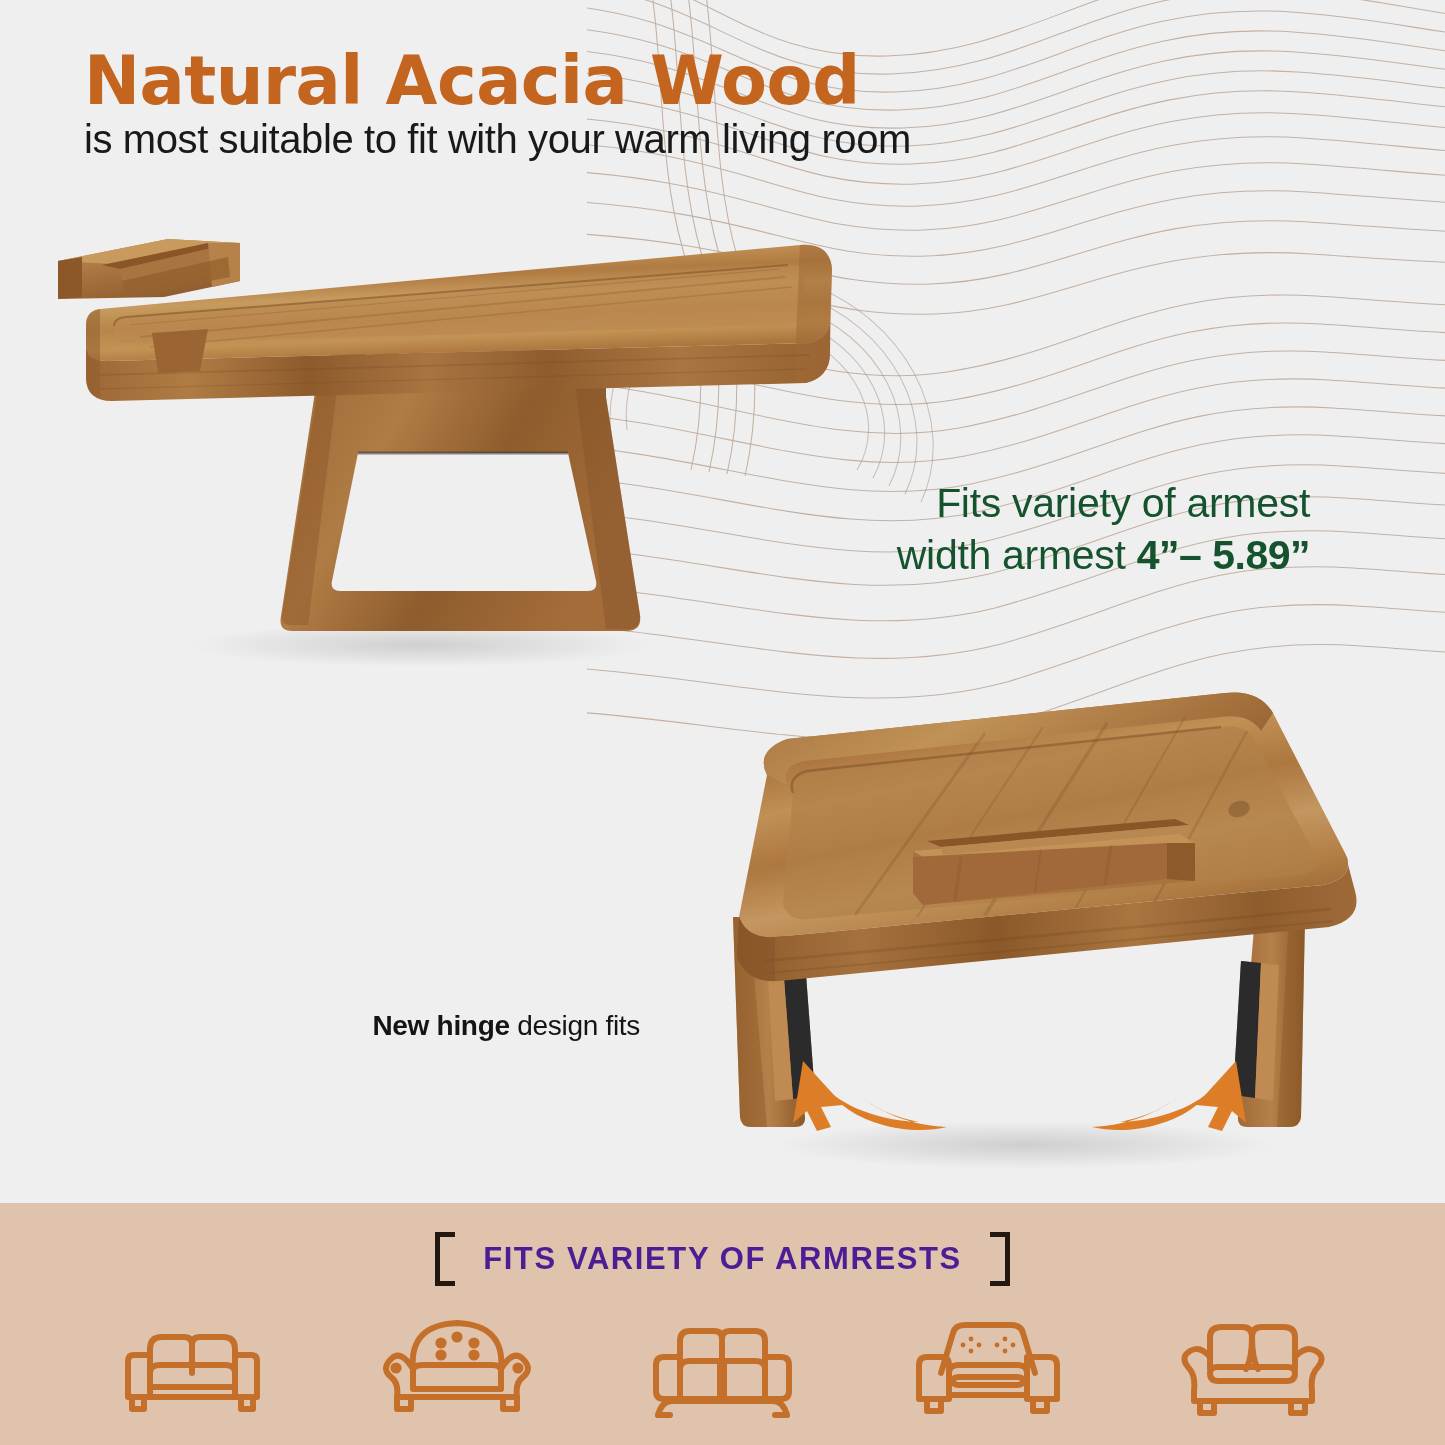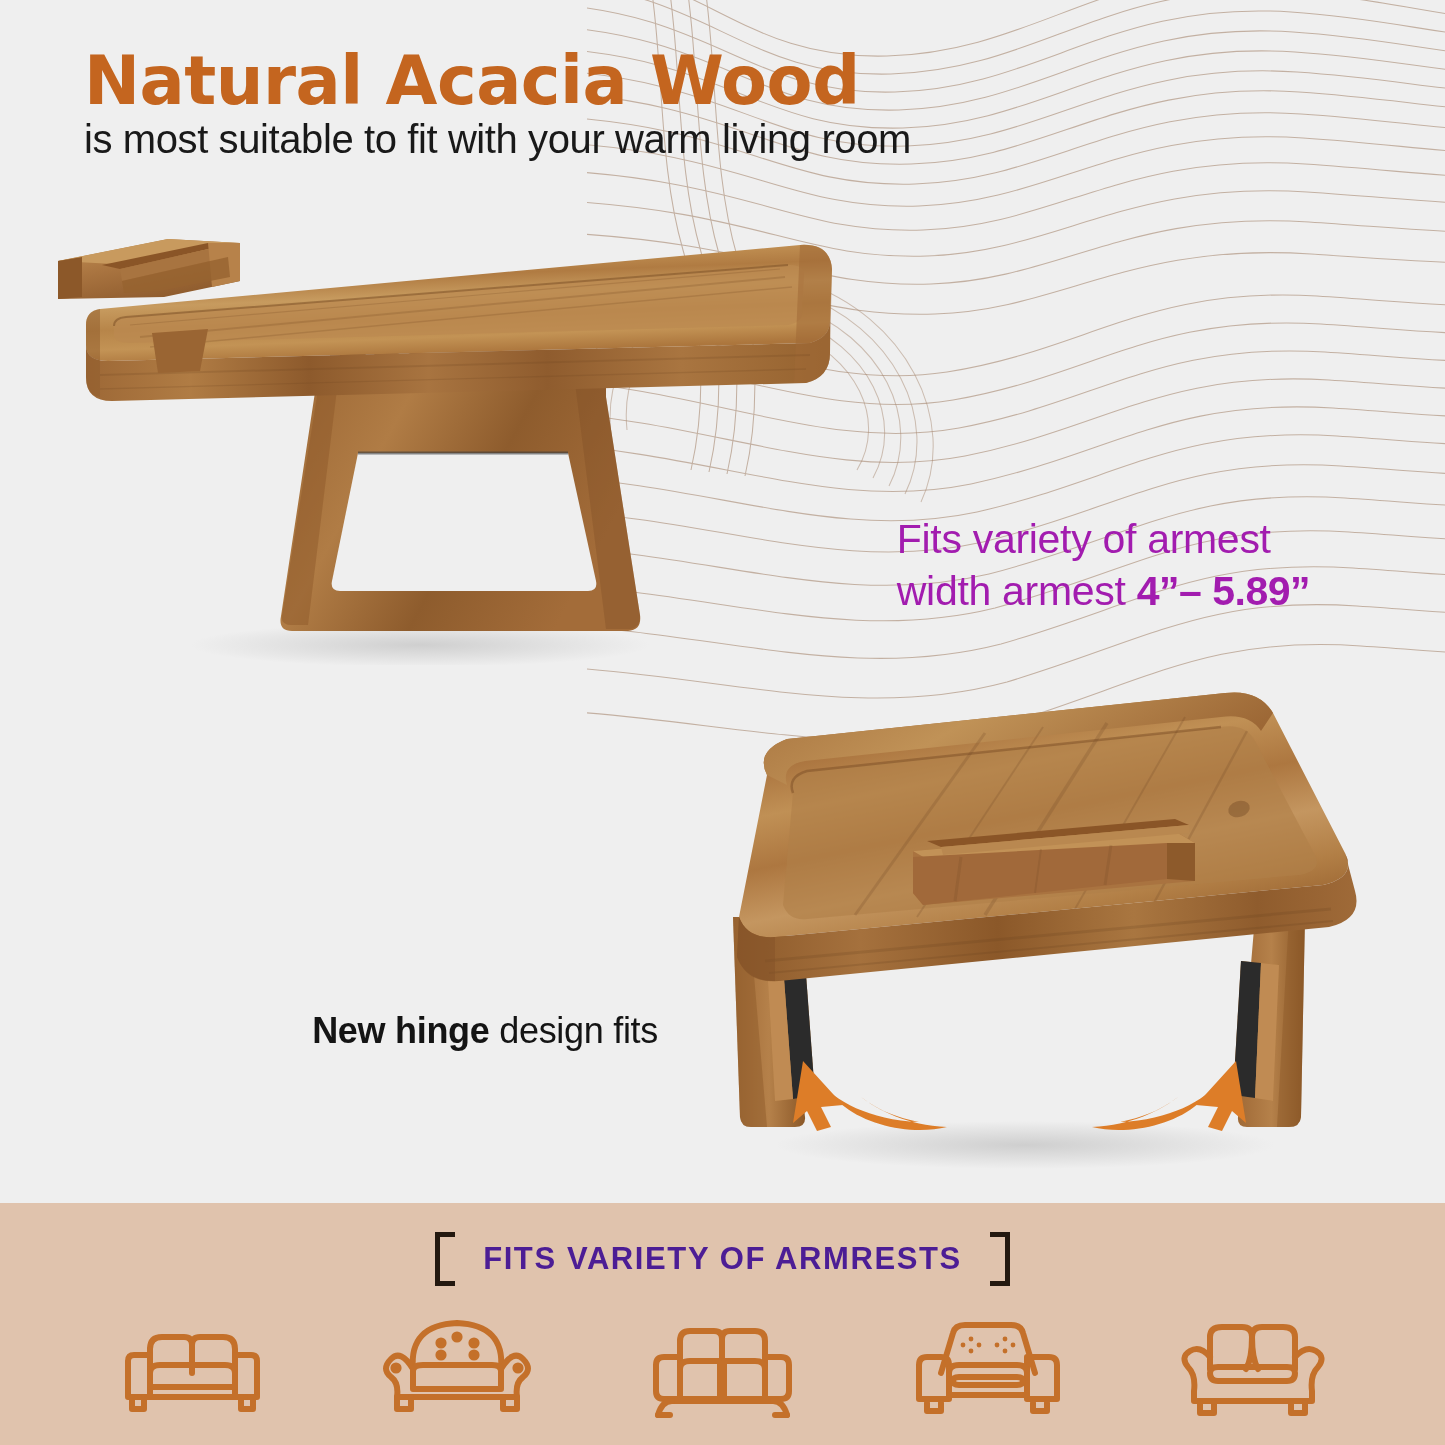--- a/index.html
+++ b/index.html
@@ -22,33 +22,33 @@
     font-family:"DejaVu Sans", sans-serif;
     white-space:nowrap;
   }
   .subtitle{
     font-size:40px;line-height:1.12;font-weight:400;color:#191919;
     letter-spacing:-0.4px;white-space:nowrap;
   }
 
   
   .callout-armrest{
-    position:absolute;left:1310px;top:514px;
-    transform:translateX(-100%);
-    text-align:left;
-    font-size:41px;line-height:1.26;color:#a21caf;font-weight:400;
-    letter-spacing:-0.3px;white-space:nowrap;
-  }
-  .callout-armrest b{font-weight:700;letter-spacing:-0.5px;}
-
-  .callout-hinge{
-    position:absolute;left:658px;top:1008px;
+    position:absolute;left:1310px;top:478px;
     transform:translateX(-100%);
     text-align:right;
-    font-size:36px;line-height:1.28;color:#141414;font-weight:400;
+    font-size:41px;line-height:1.26;color:#14532d;font-weight:400;
+    letter-spacing:-0.3px;white-space:nowrap;
+  }
+  .callout-armrest b{font-weight:700;letter-spacing:-0.5px;}
+
+  .callout-hinge{
+    position:absolute;left:640px;top:1008px;
+    transform:translateX(-100%);
+    text-align:right;
+    font-size:28px;line-height:1.28;color:#141414;font-weight:400;
     letter-spacing:-0.3px;white-space:nowrap;
   }
   .callout-hinge b{font-weight:700;}
 
   
   .product{position:absolute;}
   .product-top{left:40px;top:225px;width:810px;height:440px;}
   .product-bottom{left:655px;top:665px;width:730px;height:510px;}
 
   

